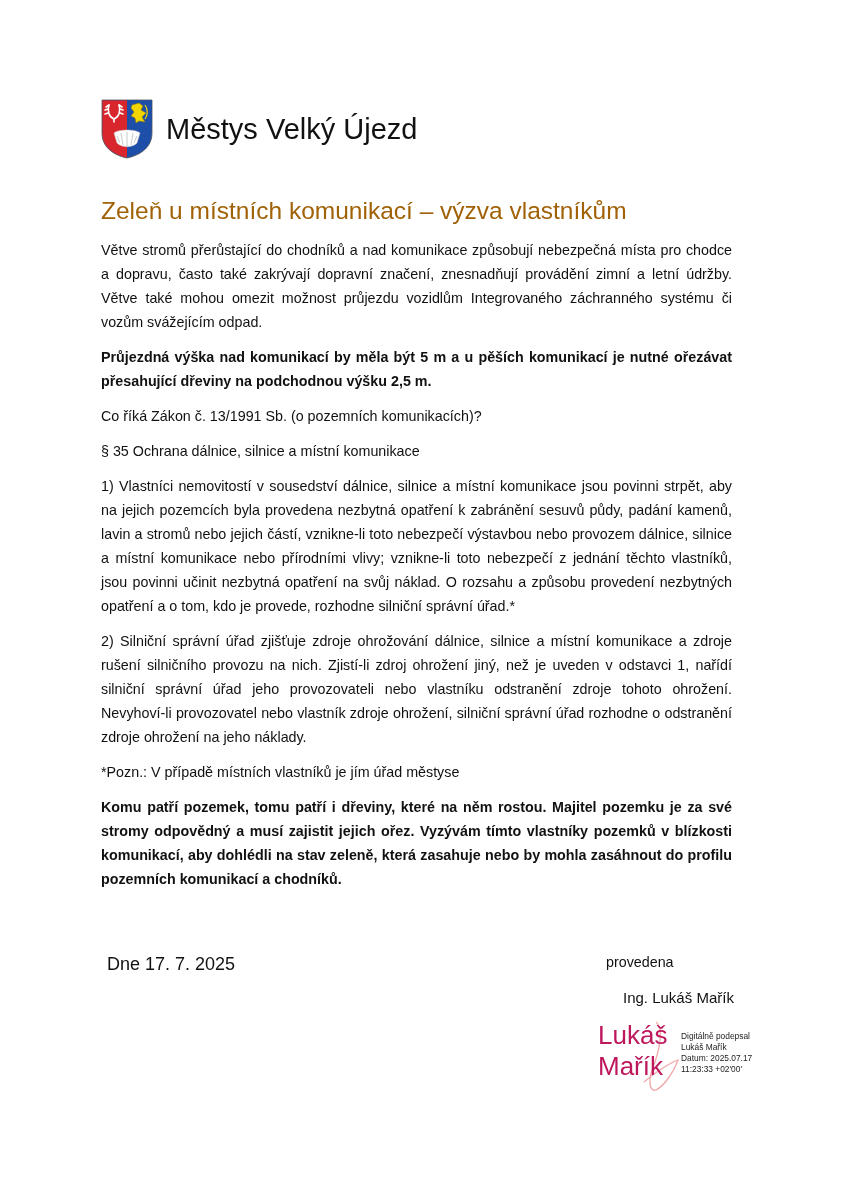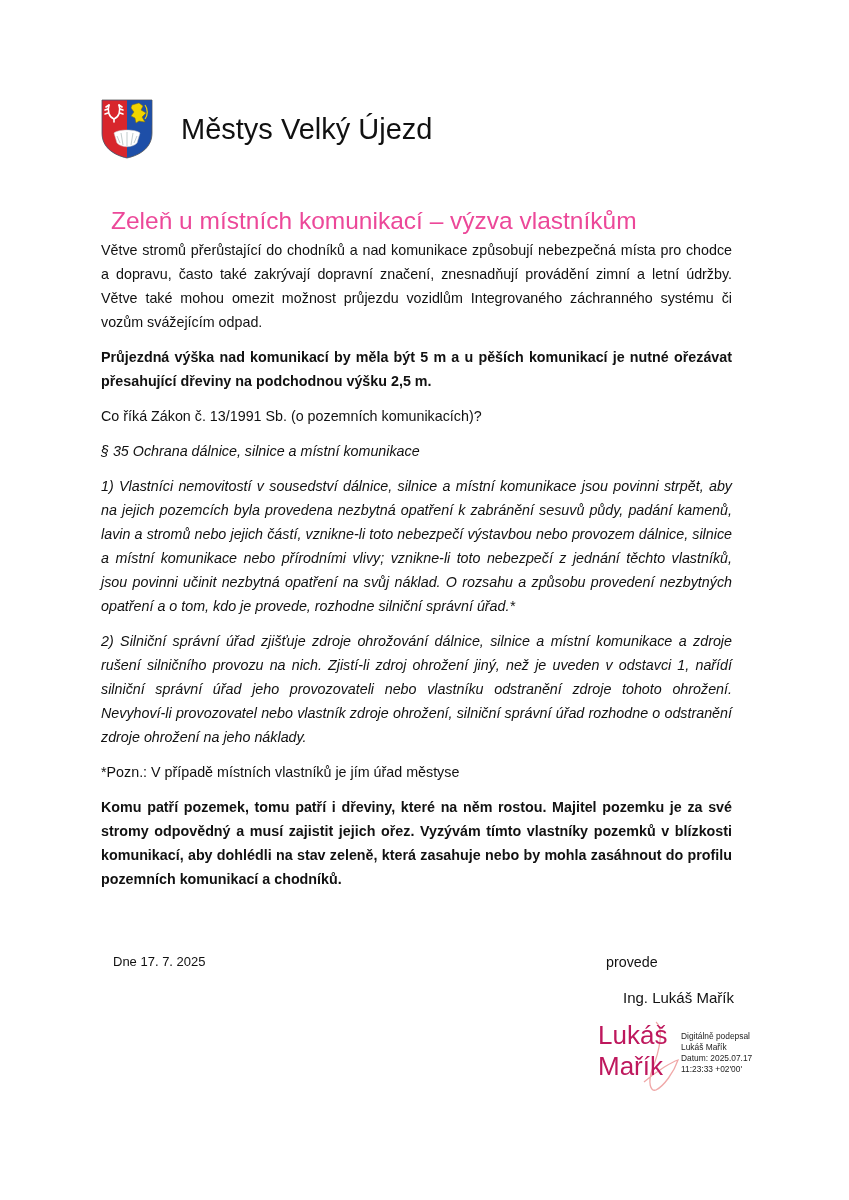--- a/index.html
+++ b/index.html
@@ -2,31 +2,31 @@
 <html><head>
 <meta charset="utf-8">
 <style>
   html, body { margin: 0; padding: 0; background: #ffffff; }
   body { width: 849px; height: 1200px; position: relative; overflow: hidden;
          font-family: "Liberation Sans", "DejaVu Sans", sans-serif; color: #111; }
   .page { position: absolute; left: 0; top: 0; width: 849px; height: 1200px; }
 
   .header { position: absolute; left: 101px; top: 99px; display: flex; align-items: center; }
   .crest { width: 52px; height: 60px; display: block; }
-  .town-name { margin-left: 28px; font-size: 29px; letter-spacing: 0px; color: #111; line-height: 1; }
+  .town-name { margin-left: 13px; font-size: 29px; letter-spacing: 0px; color: #111; line-height: 1; }
 
-  .title { position: absolute; left: 101px; top: 196px; font-size: 24.5px; color: #ec4899; margin: 10px; font-weight: normal; line-height: 1.2; }
+  .title { position: absolute; left: 101px; top: 196px; font-size: 24.5px; color: #a16207; margin: 0; font-weight: normal; line-height: 1.2; }
 
   .body { position: absolute; left: 101px; top: 238px; width: 647px; font-size: 14.3px; line-height: 24px; }
   .body p { margin: 0 16px 11px 0; }
   .justify { text-align: justify; }
   .bold { font-weight: bold; }
-  .italic { font-style: italic; }
+  .italic { }
 
-  .date { position: absolute; left: 113px; top: 954px; font-size: 13px; }
+  .date { position: absolute; left: 107px; top: 954px; font-size: 18px; }
   .role { position: absolute; left: 606px; top: 954px; font-size: 14.3px; }
   .signer { position: absolute; left: 623px; top: 989px; font-size: 15px; }
 
   .sig { position: absolute; left: 598px; top: 1020px; width: 170px; height: 75px; }
   .sig-name { position: absolute; left: 0; top: 0; font-size: 26px; line-height: 31px; color: #be185d; }
   .sig-mark { position: absolute; left: 36px; top: 0; width: 50px; height: 75px; }
   .sig-info { position: absolute; left: 83px; top: 11px; font-size: 8.4px; line-height: 11px; color: #222; }
 </style>
 </head>
 <body>
@@ -64,21 +64,21 @@
     <p class="justify bold">Průjezdná výška nad komunikací by měla být 5 m a u pěších komunikací je nutné ořezávat přesahující dřeviny na podchodnou výšku 2,5 m.</p>
     <p>Co říká Zákon č. 13/1991 Sb. (o pozemních komunikacích)?</p>
     <p class="italic">§ 35 Ochrana dálnice, silnice a místní komunikace</p>
     <p class="justify italic">1) Vlastníci nemovitostí v sousedství dálnice, silnice a místní komunikace jsou povinni strpět, aby na jejich pozemcích byla provedena nezbytná opatření k zabránění sesuvů půdy, padání kamenů, lavin a stromů nebo jejich částí, vznikne-li toto nebezpečí výstavbou nebo provozem dálnice, silnice a místní komunikace nebo přírodními vlivy; vznikne-li toto nebezpečí z jednání těchto vlastníků, jsou povinni učinit nezbytná opatření na svůj náklad. O rozsahu a způsobu provedení nezbytných opatření a o tom, kdo je provede, rozhodne silniční správní úřad.*</p>
     <p class="justify italic">2) Silniční správní úřad zjišťuje zdroje ohrožování dálnice, silnice a místní komunikace a zdroje rušení silničního provozu na nich. Zjistí-li zdroj ohrožení jiný, než je uveden v odstavci 1, nařídí silniční správní úřad jeho provozovateli nebo vlastníku odstranění zdroje tohoto ohrožení. Nevyhoví-li provozovatel nebo vlastník zdroje ohrožení, silniční správní úřad rozhodne o odstranění zdroje ohrožení na jeho náklady.</p>
     <p>*Pozn.: V případě místních vlastníků je jím úřad městyse</p>
     <p class="justify bold">Komu patří pozemek, tomu patří i dřeviny, které na něm rostou. Majitel pozemku je za své stromy odpovědný a musí zajistit jejich ořez. Vyzývám tímto vlastníky pozemků v blízkosti komunikací, aby dohlédli na stav zeleně, která zasahuje nebo by mohla zasáhnout do profilu pozemních komunikací a chodníků.</p>
   </div>
 
   <div class="date">Dne 17. 7. 2025</div>
-  <div class="role">provede</div>
+  <div class="role">provedena</div>
   <div class="signer">Ing. Lukáš Mařík</div>
 
   <div class="sig">
     <svg class="sig-mark" viewBox="0 0 50 75">
       <path d="M22 2 C30 8 26 30 18 50 C14 62 16 72 22 70 C30 66 40 52 44 40 C38 42 24 50 10 62" stroke="#f0a8a8" stroke-width="1.3" fill="none"></path>
     </svg>
     <div class="sig-name">
       <div>Lukáš</div>
       <div>Mařík</div>
     </div>

